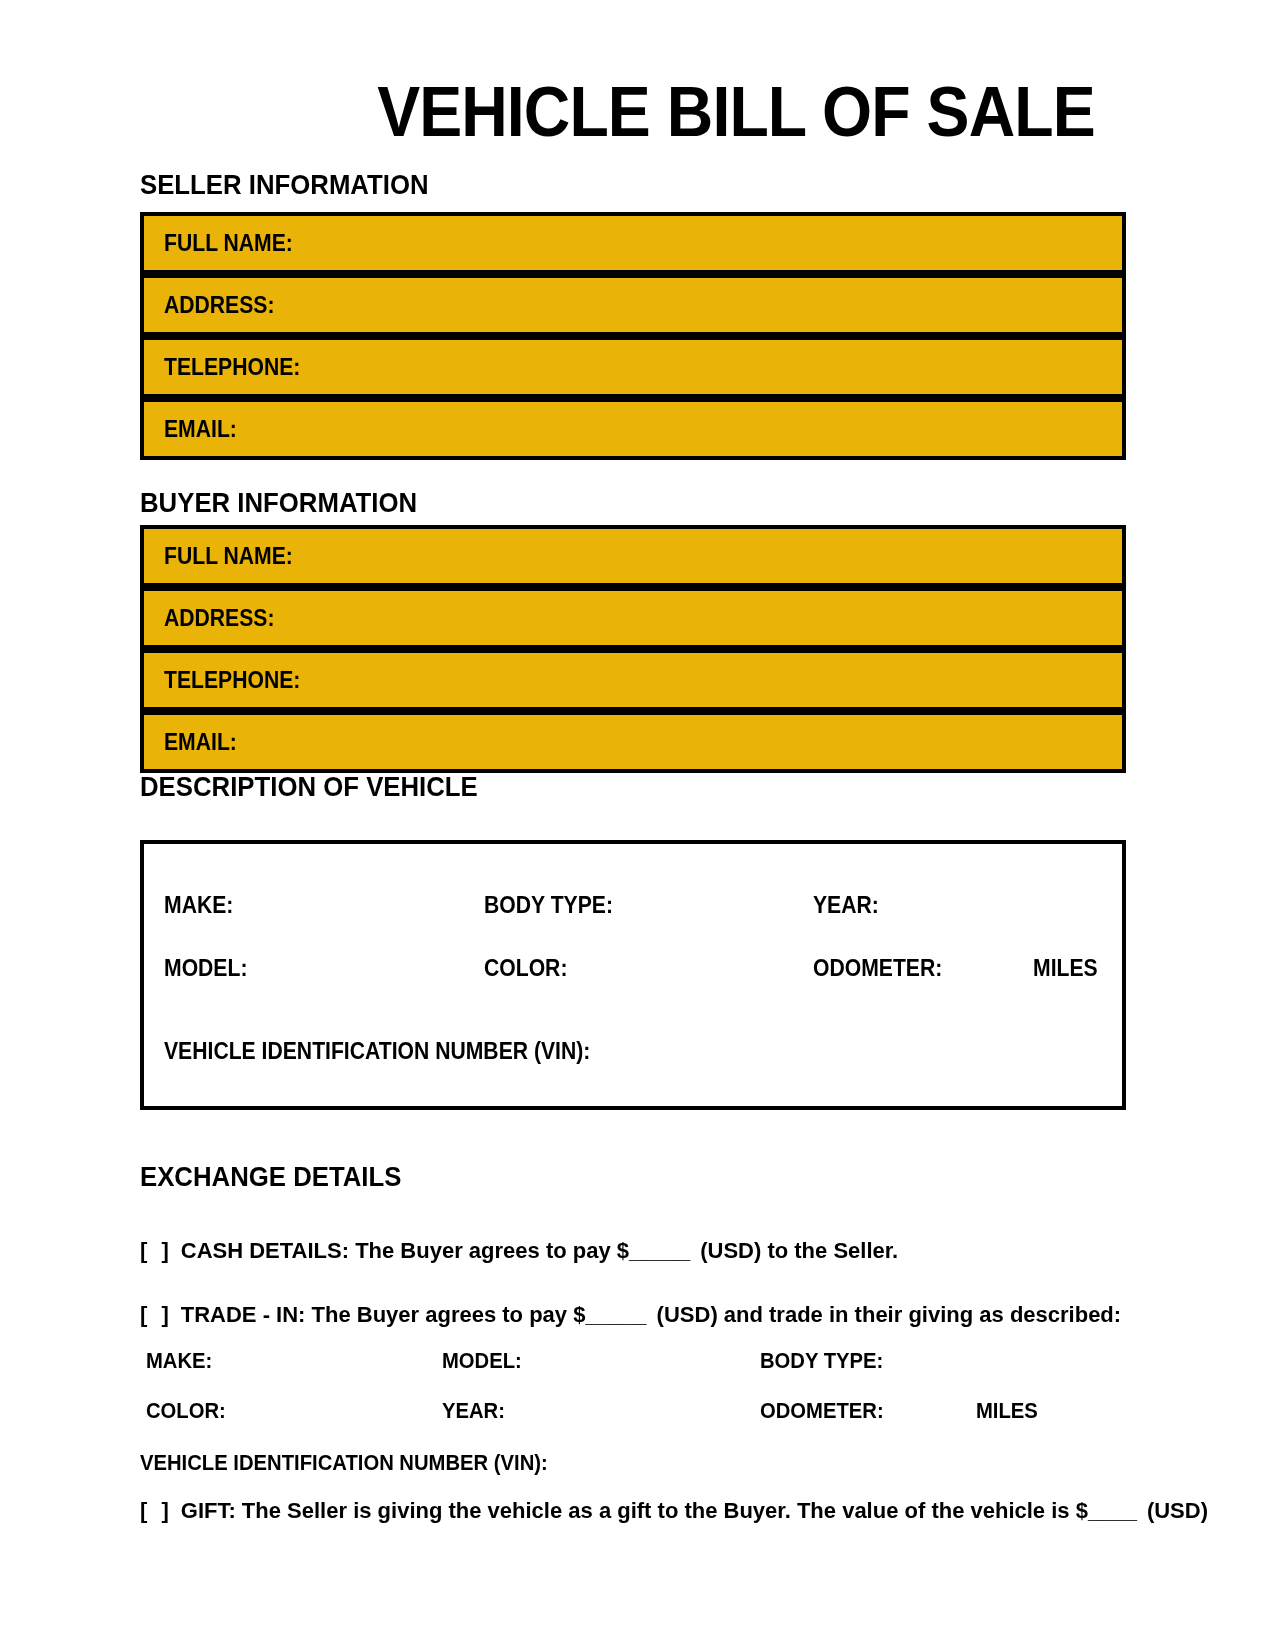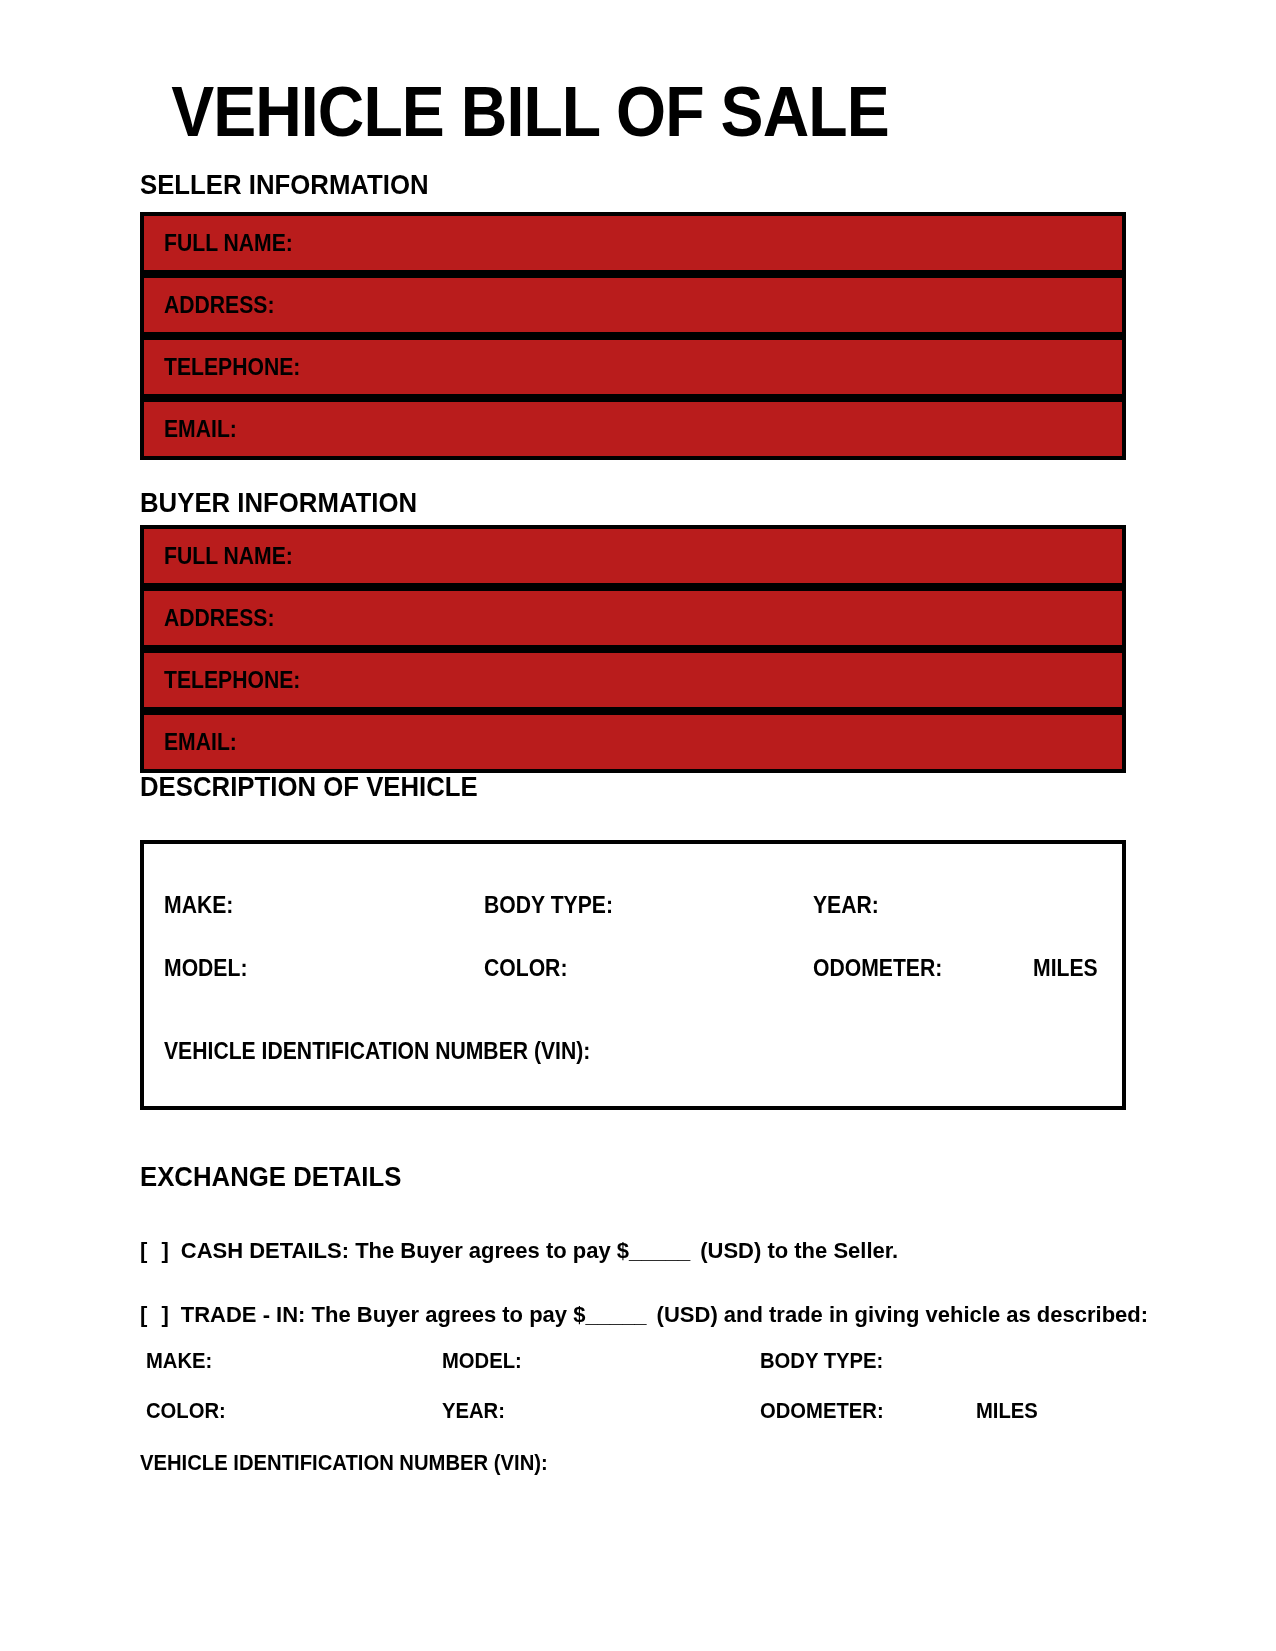--- a/index.html
+++ b/index.html
@@ -2,30 +2,30 @@
 <html><head>
 <meta charset="utf-8">
 <style>
   html,body { margin:0; padding:0; background:#ffffff; }
   .page {
     position:relative; width:1276px; height:1651px; background:#ffffff;
     color:#000; font-family:"Liberation Sans", sans-serif; overflow:hidden;
   }
   .title {
     position:absolute; left:140px; top:76px; width:986px;
-    text-align:left; font-size:70px; line-height:72px; font-weight:bold; white-space:nowrap;
+    text-align:right; font-size:70px; line-height:72px; font-weight:bold; white-space:nowrap;
   }
   .title-inner { display:inline-block; transform:scaleX(0.92); transform-origin:50% 50%; letter-spacing:-1px; }
   .sec-heading {
     position:absolute; left:140px; font-size:28px; line-height:26px; font-weight:bold; white-space:nowrap;
   }
   .cond { display:inline-block; transform:scaleX(0.92); transform-origin:0 50%; white-space:nowrap; }
   .fieldbox { position:absolute; left:140px; width:986px; }
   .frow {
-    box-sizing:border-box; height:62px; border:4px solid #000; background:#b91c1c;
+    box-sizing:border-box; height:62px; border:4px solid #000; background:#eab308;
     display:flex; align-items:center; padding-left:20px;
   }
   .flabel { font-size:23px; font-weight:bold; }
   .fvalue { flex:1; align-self:stretch; }
   .vehicle-box {
     position:absolute; left:140px; top:840px; width:986px; height:270px;
     border:4px solid #000; box-sizing:border-box; background:#fff;
   }
   .vrow { position:absolute; left:0; right:0; height:26px; }
   .vcol { position:absolute; white-space:nowrap; font-size:23px; font-weight:bold; line-height:26px; }
@@ -136,21 +136,21 @@
 
   <div class="sec-heading" style="top:1164px">
     <span class="cond">EXCHANGE DETAILS</span>
   </div>
 
   <div class="xline" style="top:1238px">
     <span class="checkbox">[ ]</span><span>CASH DETAILS: The Buyer agrees to pay $</span><span class="amount-blank">_____</span><span>(USD) to the Seller.</span>
   </div>
 
   <div class="xline" style="top:1302px">
-    <span class="checkbox">[ ]</span><span>TRADE - IN: The Buyer agrees to pay $</span><span class="amount-blank">_____</span><span>(USD) and trade in giving vehicle as described:</span>
+    <span class="checkbox">[ ]</span><span>TRADE - IN: The Buyer agrees to pay $</span><span class="amount-blank">_____</span><span>(USD) and trade in their giving as described:</span>
   </div>
 
   <div class="xrow" style="top:1348px">
     <span class="xcol" style="left:6px">
       <span class="cond">MAKE:</span>
       <span class="inline-blank"></span>
     </span>
     <span class="xcol" style="left:302px">
       <span class="cond">MODEL:</span>
       <span class="inline-blank"></span>
@@ -177,14 +177,17 @@
     <span class="xcol" style="left:836px">
       <span class="cond">MILES</span>
     </span>
   </div>
 
   <div class="xline" style="top:1450px">
     <span class="cond">VEHICLE IDENTIFICATION NUMBER (VIN):</span>
     <span class="inline-blank" style="width:300px"></span>
   </div>
 
+  <div class="xline" style="top:1498px">
+    <span class="checkbox">[ ]</span><span>GIFT: The Seller is giving the vehicle as a gift to the Buyer. The value of the vehicle is $</span><span class="amount-blank">____</span><span>(USD)</span>
+  </div>
 
 </div>
 
 </body></html>

